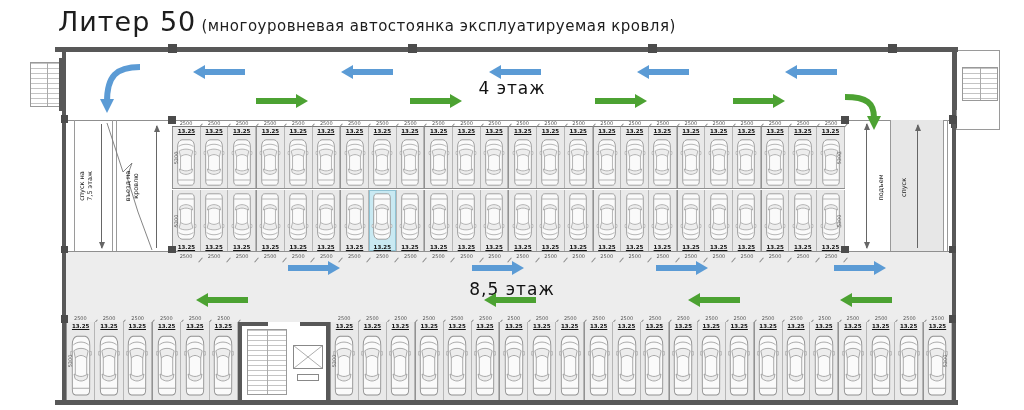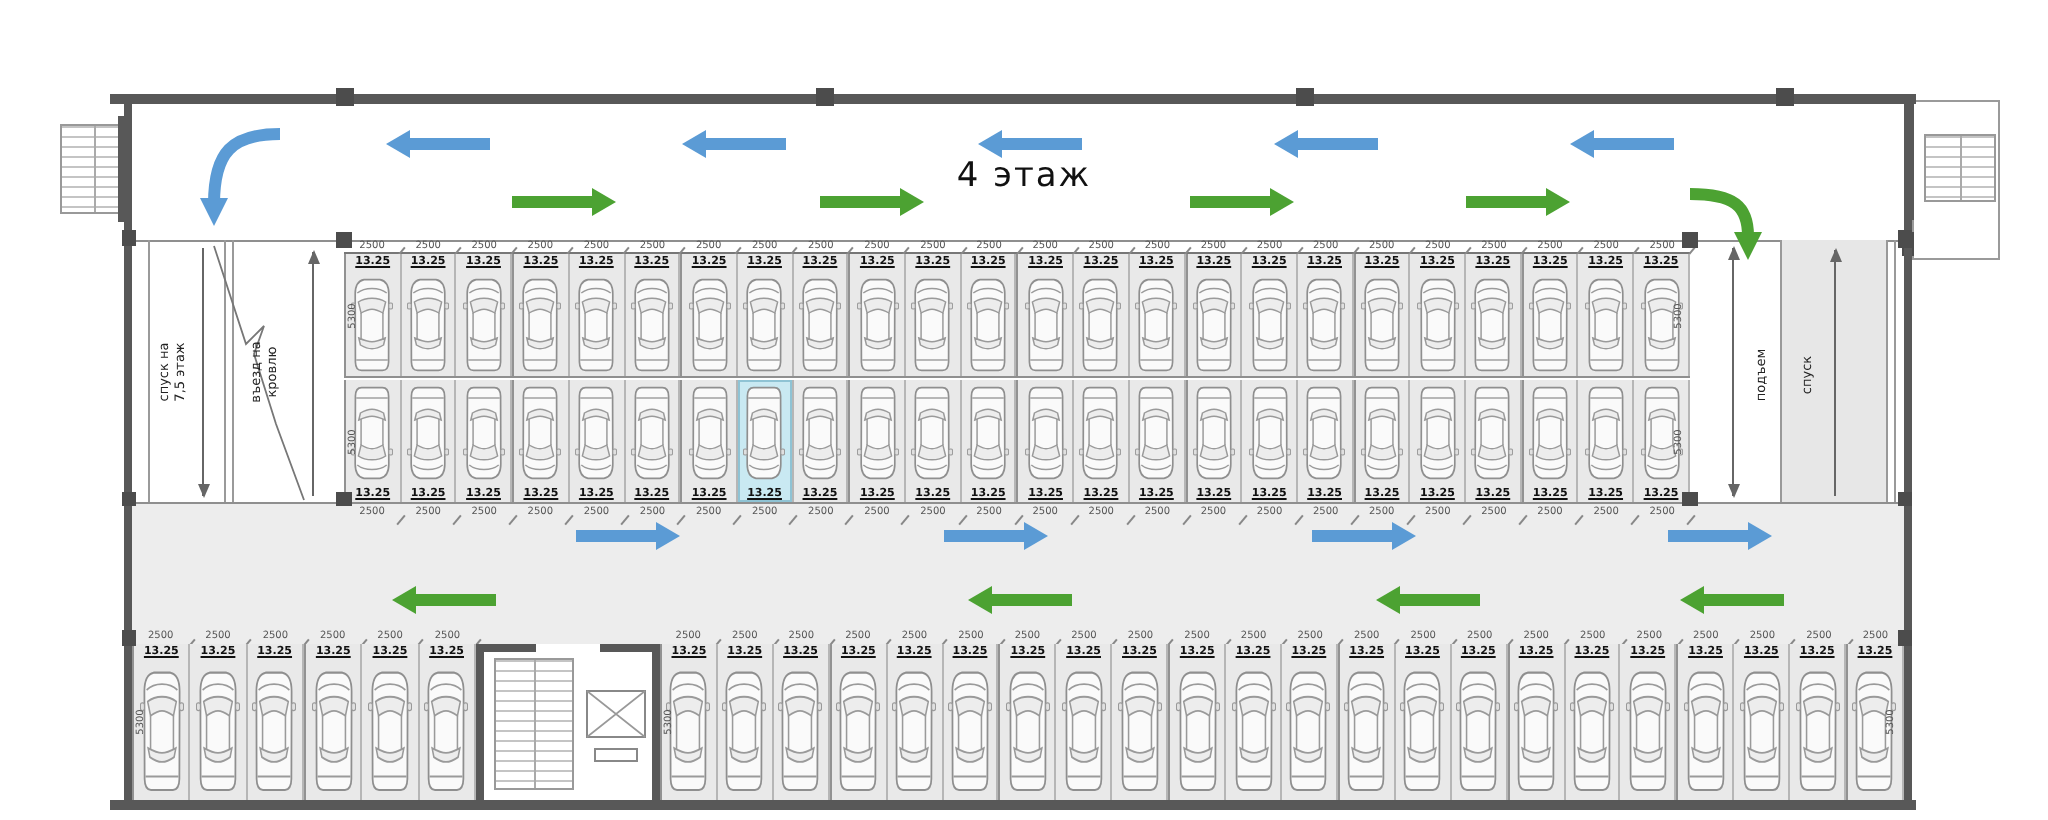--- a/index.html
+++ b/index.html
@@ -63,20 +63,24 @@
      background:repeating-linear-gradient(180deg,#c4c4c4 0 1px,transparent 1px 5px);}
   .stairs::after{content:'';position:absolute;left:50%;top:0;bottom:0;width:1px;background:#aaa;}
   .box{position:absolute;border:1px solid #888;background:#fff;}
   .ramp-strip{position:absolute;background:#e7e7e7;border-left:1px solid #999;border-right:1px solid #999;}
 </style>
 </head>
 <body>
 
 <div id="plan" style="--blue: #5b9bd5; --green: #4ca232; --wall: #585858; --stallfill: #e9e9e9; --stallhl: #c9e9f2; --lanefill: #ededed;">
 
+  <div class="title">
+    <span class="t-main">Литер 50</span>
+    <span class="t-sub">(многоуровневая автостоянка эксплуатируемая кровля)</span>
+  </div>
 
   <div class="lane-bg" style="left:66px;top:252px;width:886px;height:70px;"></div>
   <div class="hline" style="left:66px;top:120px;width:886px;"></div>
   <div class="hline" style="left:66px;top:251px;width:886px;"></div>
   <div class="hline" style="left:66px;top:322px;width:886px;"></div>
 
   <div class="vline" style="left:74px;top:120px;height:131px;"></div>
   <div class="vline" style="left:112px;top:120px;height:131px;"></div>
   <div class="vline" style="left:116px;top:120px;height:131px;"></div>
   <div class="va down" style="left:101px;top:124px;height:124px;"></div>
@@ -1192,20 +1196,21 @@
 
   <div class="stairs" style="left:30px;top:62px;width:33px;height:45px;background-color:#fff;"></div>
   <div class="wall" style="left:59px;top:58px;width:5px;height:53px;"></div>
 
   <div class="box" style="left:956px;top:50px;width:44px;height:80px;border-color:#9a9a9a;"></div>
   <div class="stairs" style="left:962px;top:67px;width:36px;height:34px;background-color:#fff;"></div>
   <div class="wall" style="left:952px;top:50px;width:5px;height:60px;"></div>
   <div class="nub" style="left:951px;top:116px;width:6px;height:12px;"></div>
 
   <div class="lane-label" style="left:462px;top:78px;width:100px;">4 этаж</div>
+  <div class="lane-label" style="left:455px;top:279px;width:114px;">8,5 этаж</div>
 
   <svg class="abs" style="left:96px;top:60px;" width="46" height="54" viewBox="0 0 46 54">
     <path d="M44,7 C20,7 11,16 11,42" fill="none" stroke="var(--blue,#5b9bd5)" stroke-width="6"></path>
     <polygon points="4,39 18,39 11,53" fill="var(--blue,#5b9bd5)"></polygon>
   </svg>
   <svg class="abs" style="left:843px;top:90px;" width="40" height="40" viewBox="0 0 40 40">
     <path d="M2,7 C24,7 31,13 31,28" fill="none" stroke="var(--green,#4ca232)" stroke-width="6"></path>
     <polygon points="24,26 38,26 31,40" fill="var(--green,#4ca232)"></polygon>
   </svg>
   <div id="arrows">

